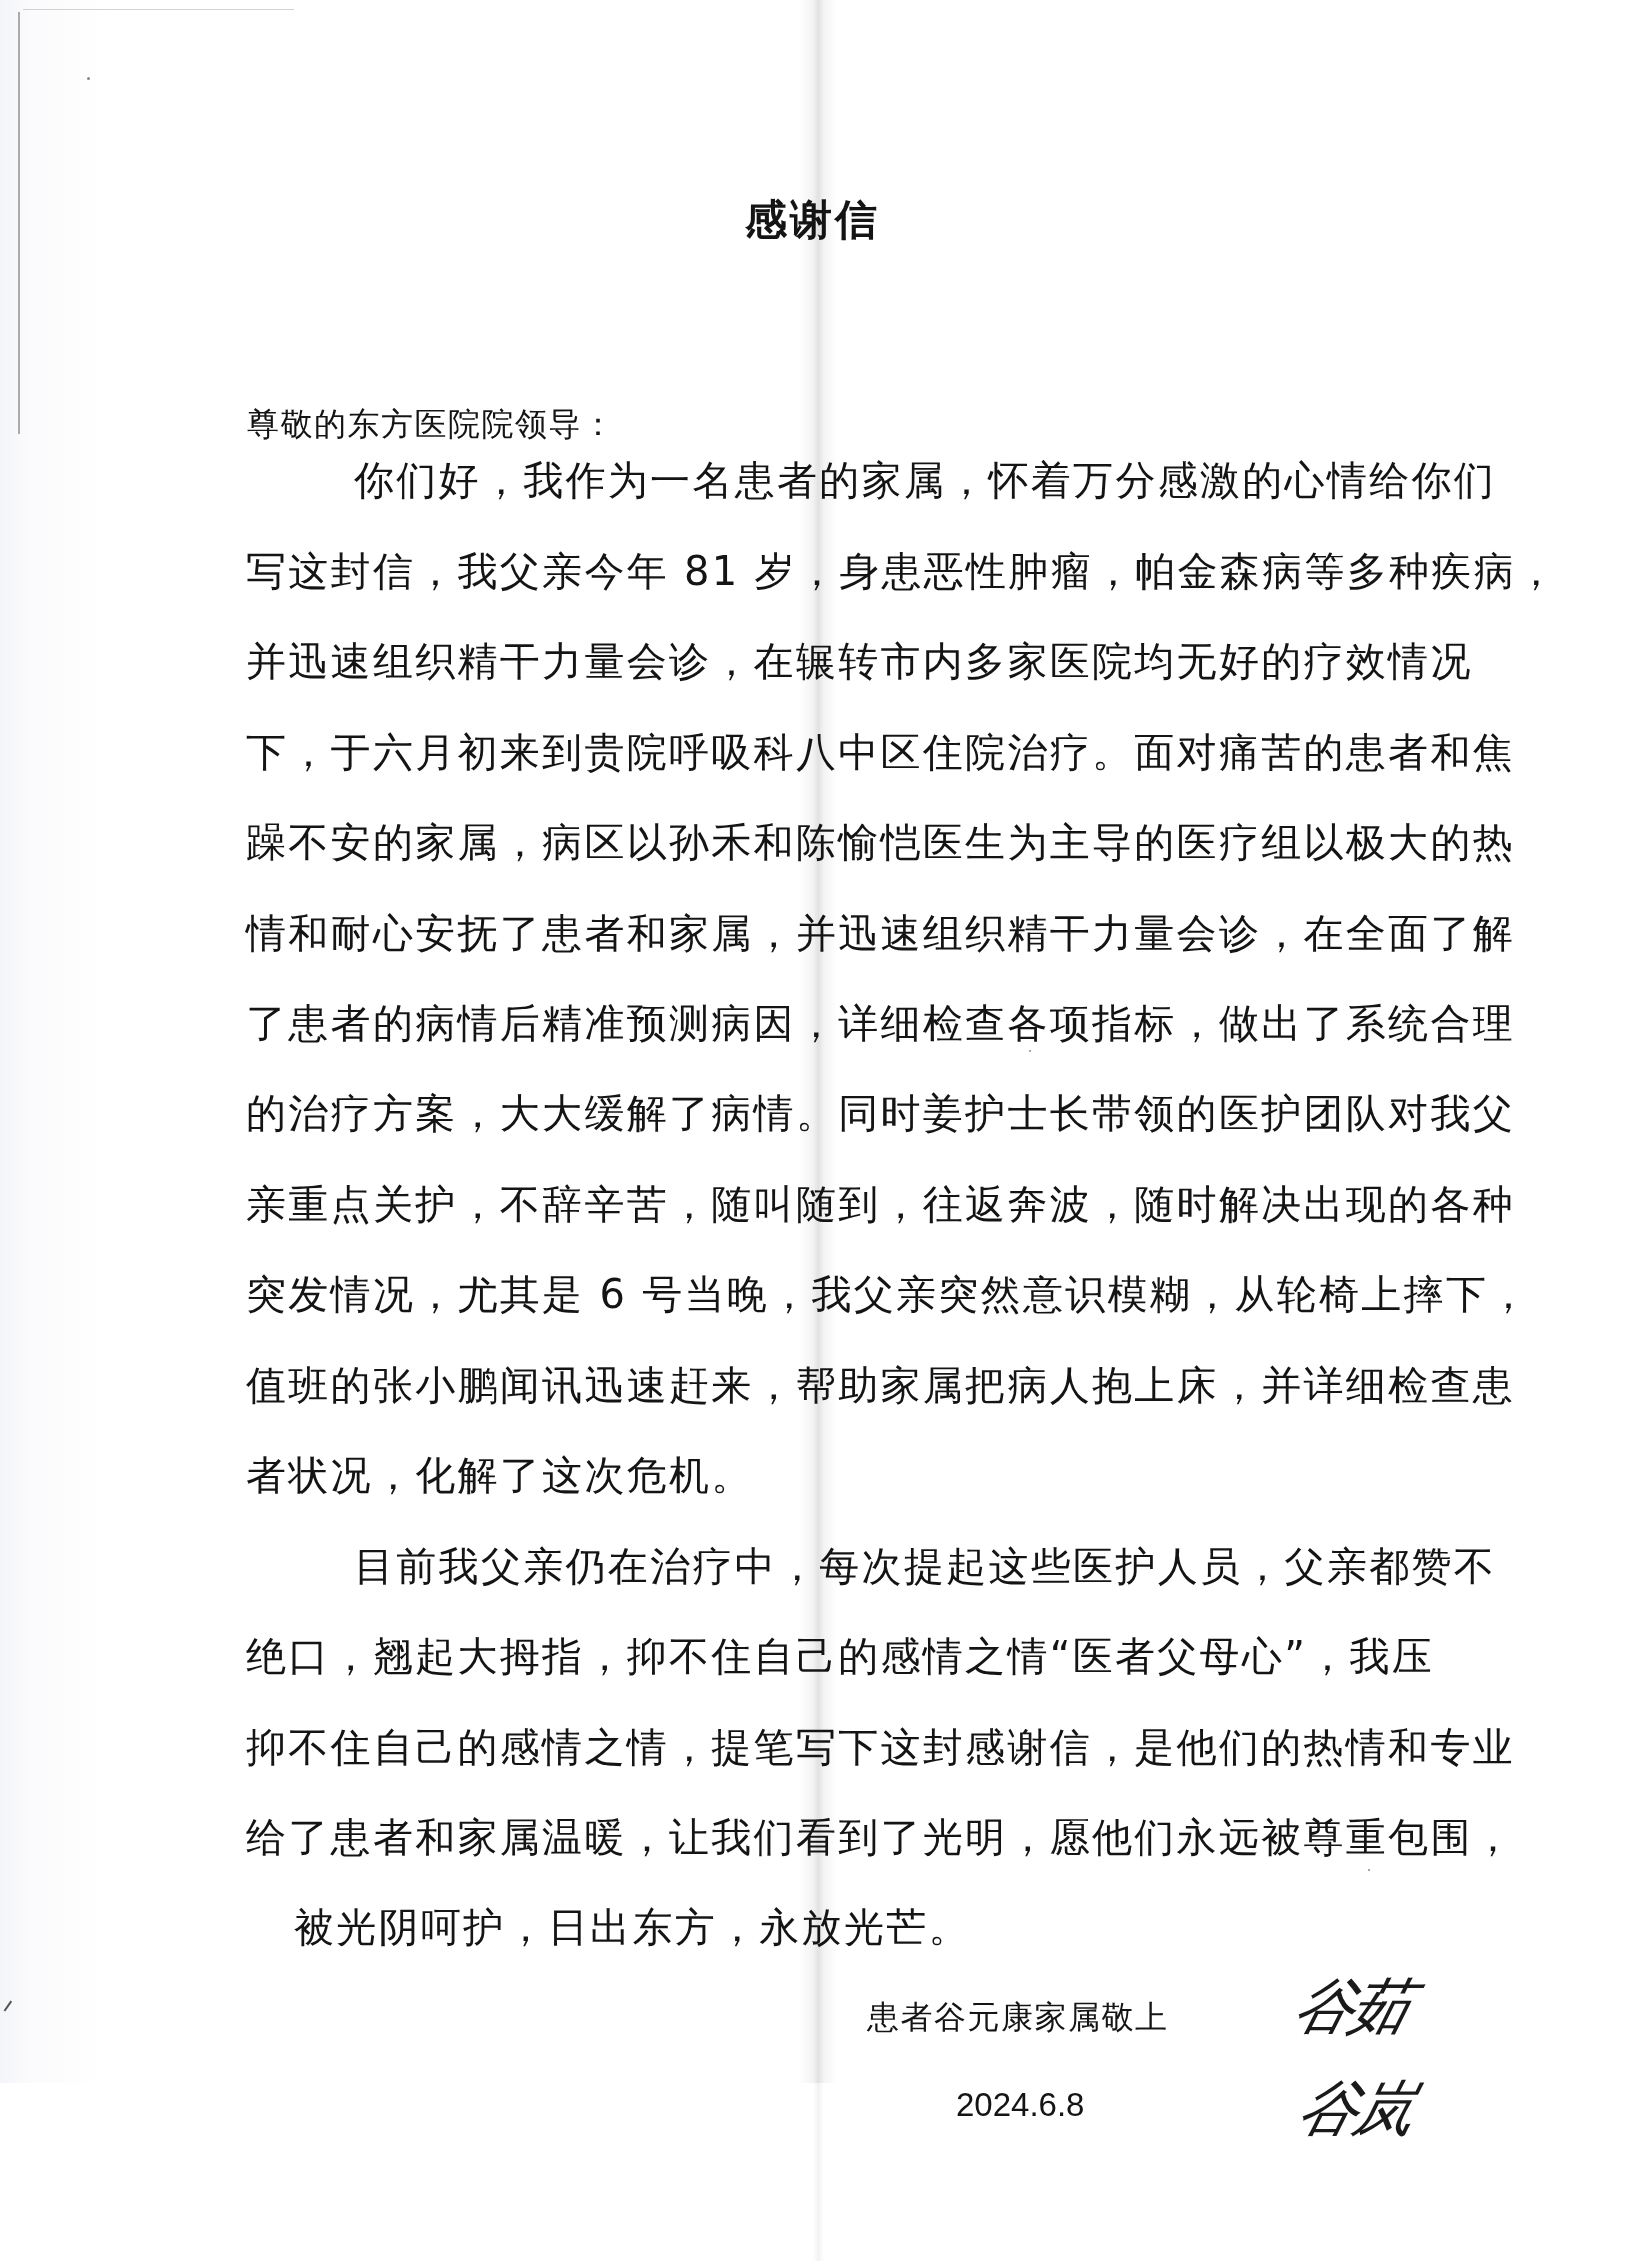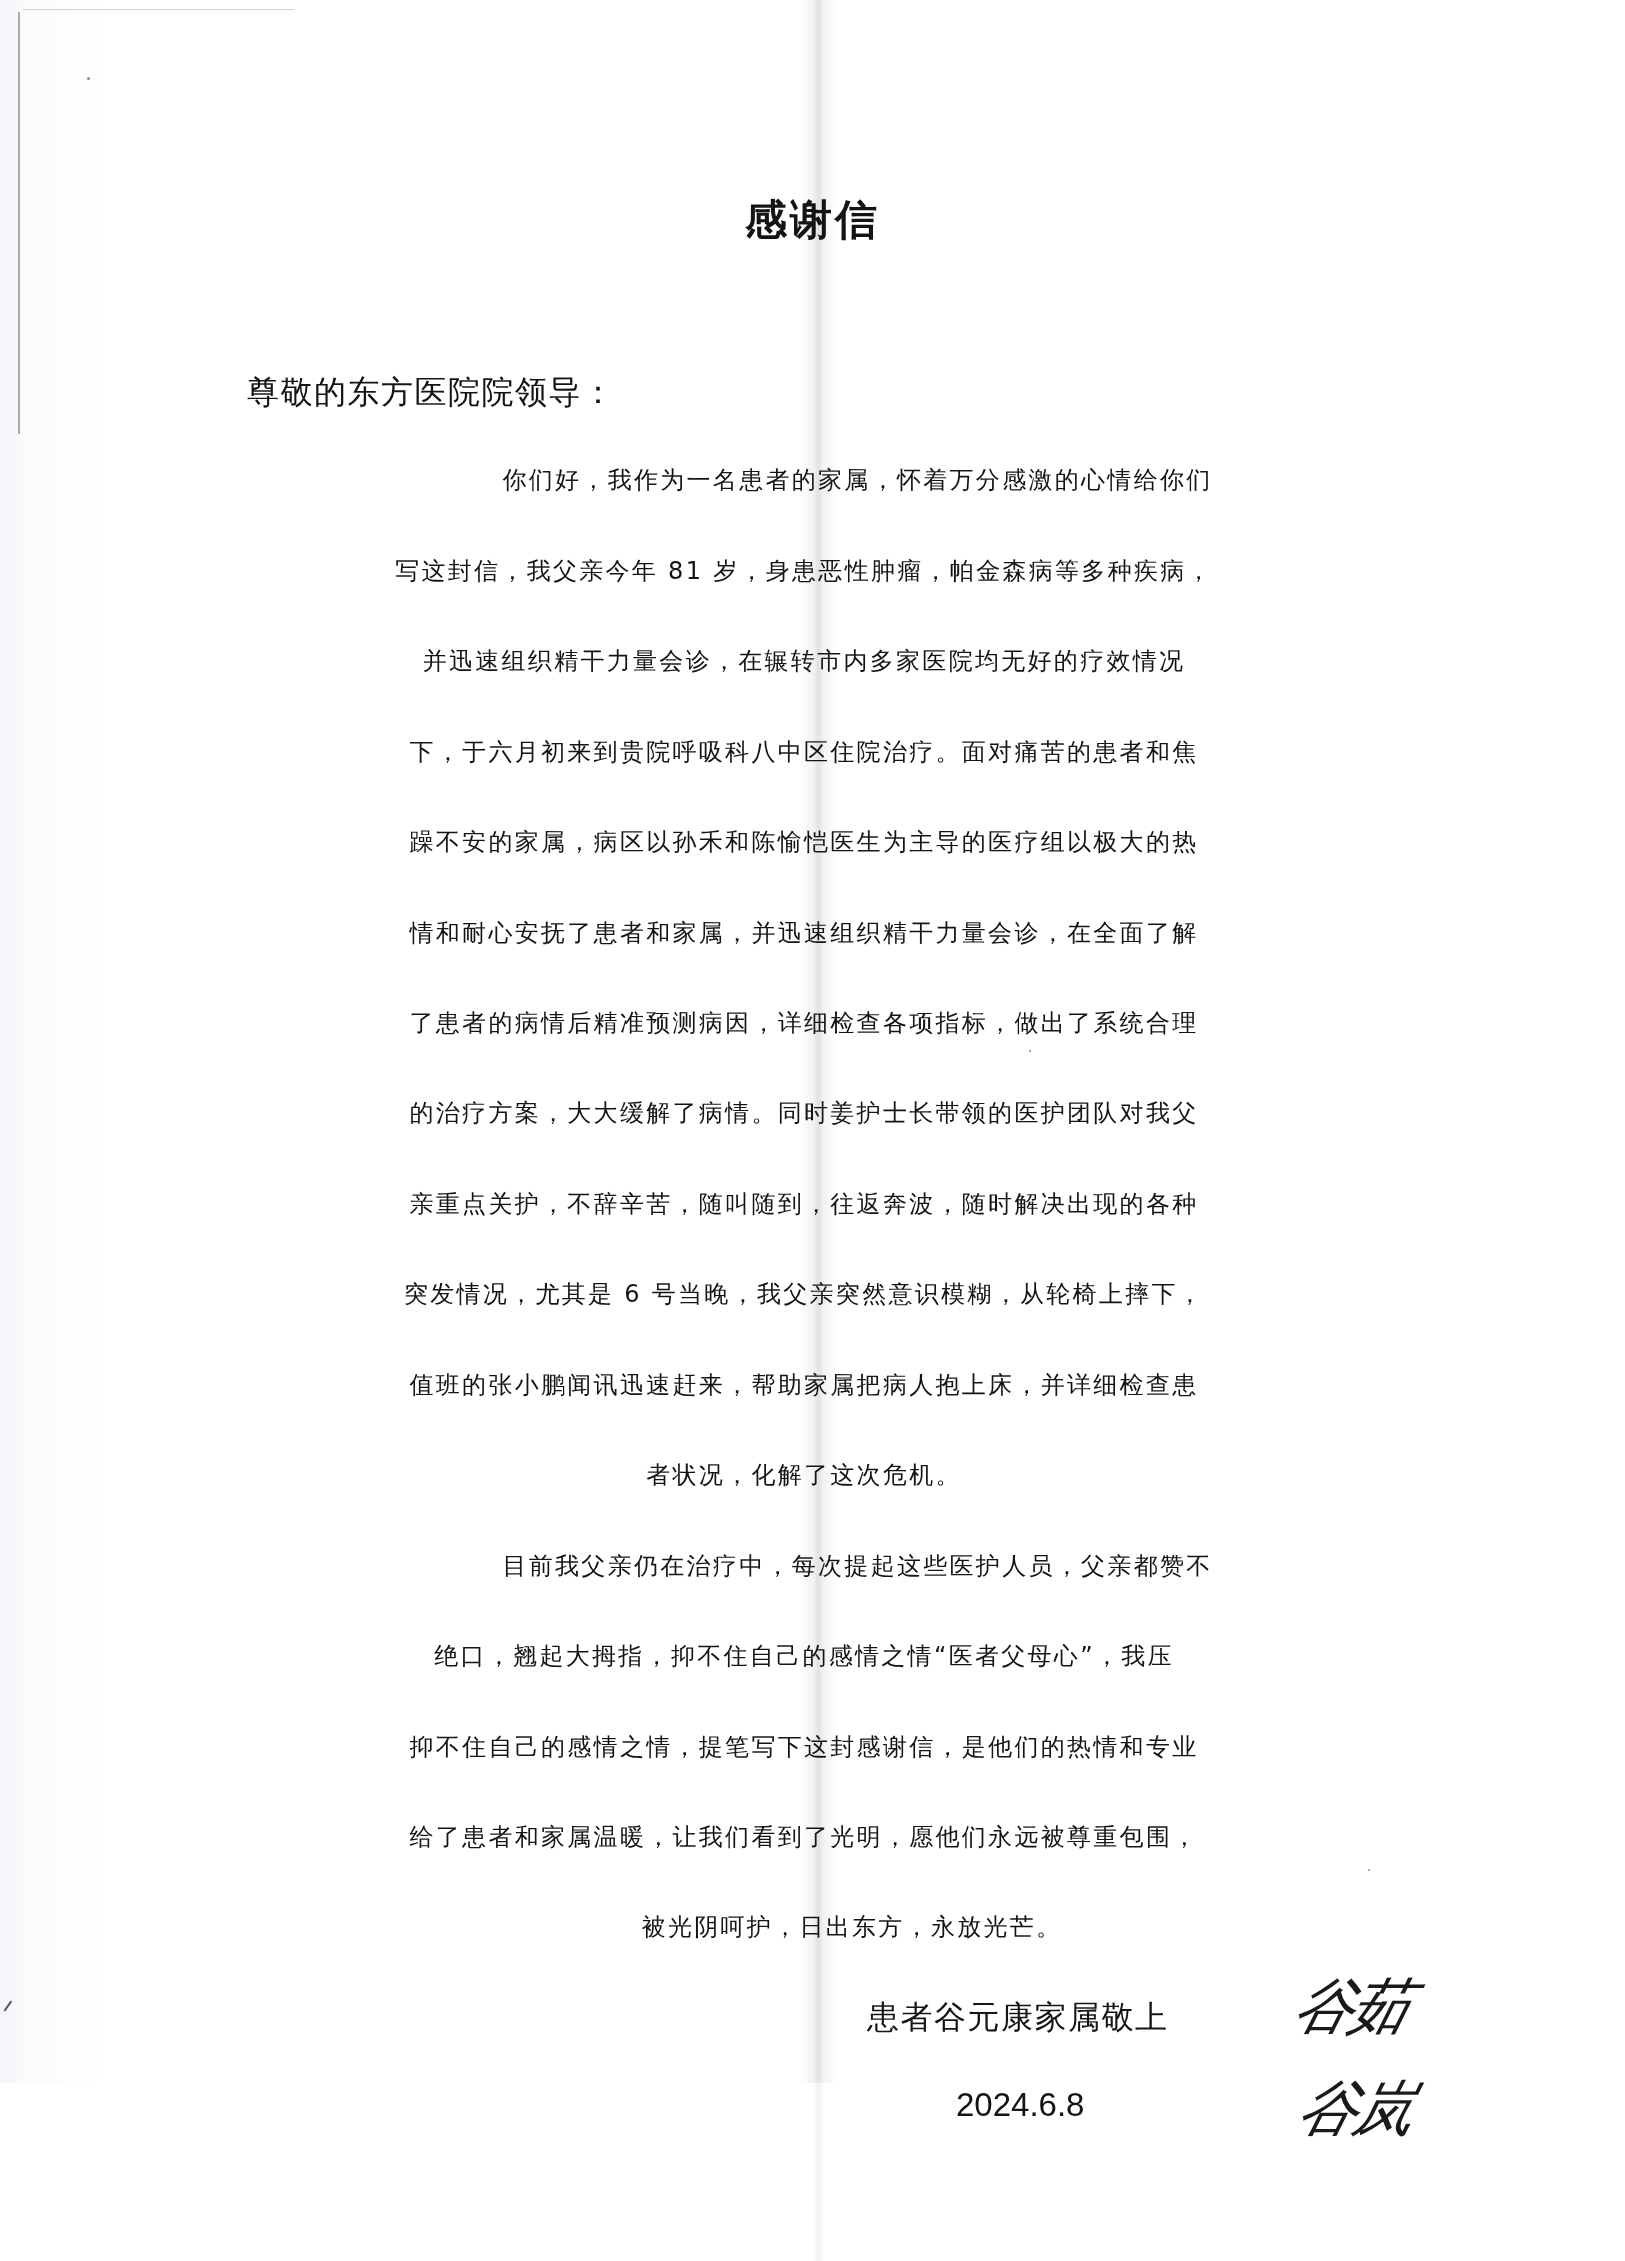--- a/index.html
+++ b/index.html
@@ -45,33 +45,32 @@
       position: absolute;
       left: 0; top: 192px;
       width: 1625px;
       text-align: center;
       font-size: 42px;
       font-weight: bold;
       letter-spacing: 3px;
     }
     .salutation {
       position: absolute;
-      left: 247px; top: 371px;
+      left: 247px; top: 403px;
       font-size: 32px;
       letter-spacing: 1.5px;
     }
     .body-line {
       position: absolute;
       left: 246px;
       width: 1116px;
-      font-size: 24px;
+      font-size: 40px;
       line-height: 45px;
       white-space: nowrap;
       letter-spacing: 2.3px;
-      text-align: center;
     }
     .body-line.indent { left: 354px; width: 1007px; }
     .sign-off {
       position: absolute;
       left: 867px; top: 1892px;
       font-size: 32px;
       letter-spacing: 1.5px;
     }
     .date {
       position: absolute;

